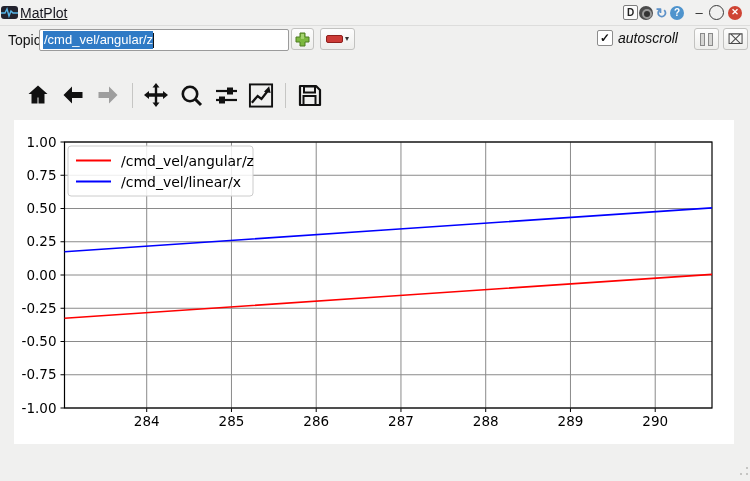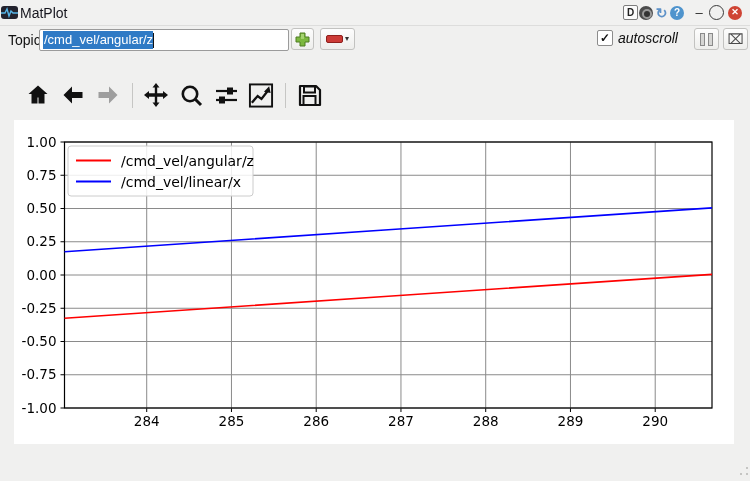--- a/index.html
+++ b/index.html
@@ -7,21 +7,21 @@
     width:750px;height:481px;position:relative;overflow:hidden;
     background:#f0f0ef;
     font-family:"Liberation Sans",sans-serif;
     -webkit-font-smoothing:antialiased;
     color:#1a1a1a;
   }
   
   .titlebar{
     position:absolute;left:0;top:0;width:750px;height:25px;
     background:#f1f1f0;border-bottom:1px solid #dddddc;
-    display:flex;align-items:center;
+    display:flex;align-items:center;text-decoration:underline;
   }
   .app-icon{
     width:17px;height:13px;margin-left:1px;border-radius:3px;
     background:#23232e;position:relative;flex:none;
   }
   .app-icon svg{position:absolute;left:0;top:0;}
   .title-text{font-size:14px;color:#15151d;margin-left:2px;}
   .tb-right{position:absolute;right:8px;top:0;height:25px;display:flex;align-items:center;gap:1px;}
   .tb-btn{display:flex;align-items:center;justify-content:center;flex:none;}
   .d-btn{width:13px;height:13px;border:1px solid #7d7d7d;border-radius:2px;background:#fbfbfb;

